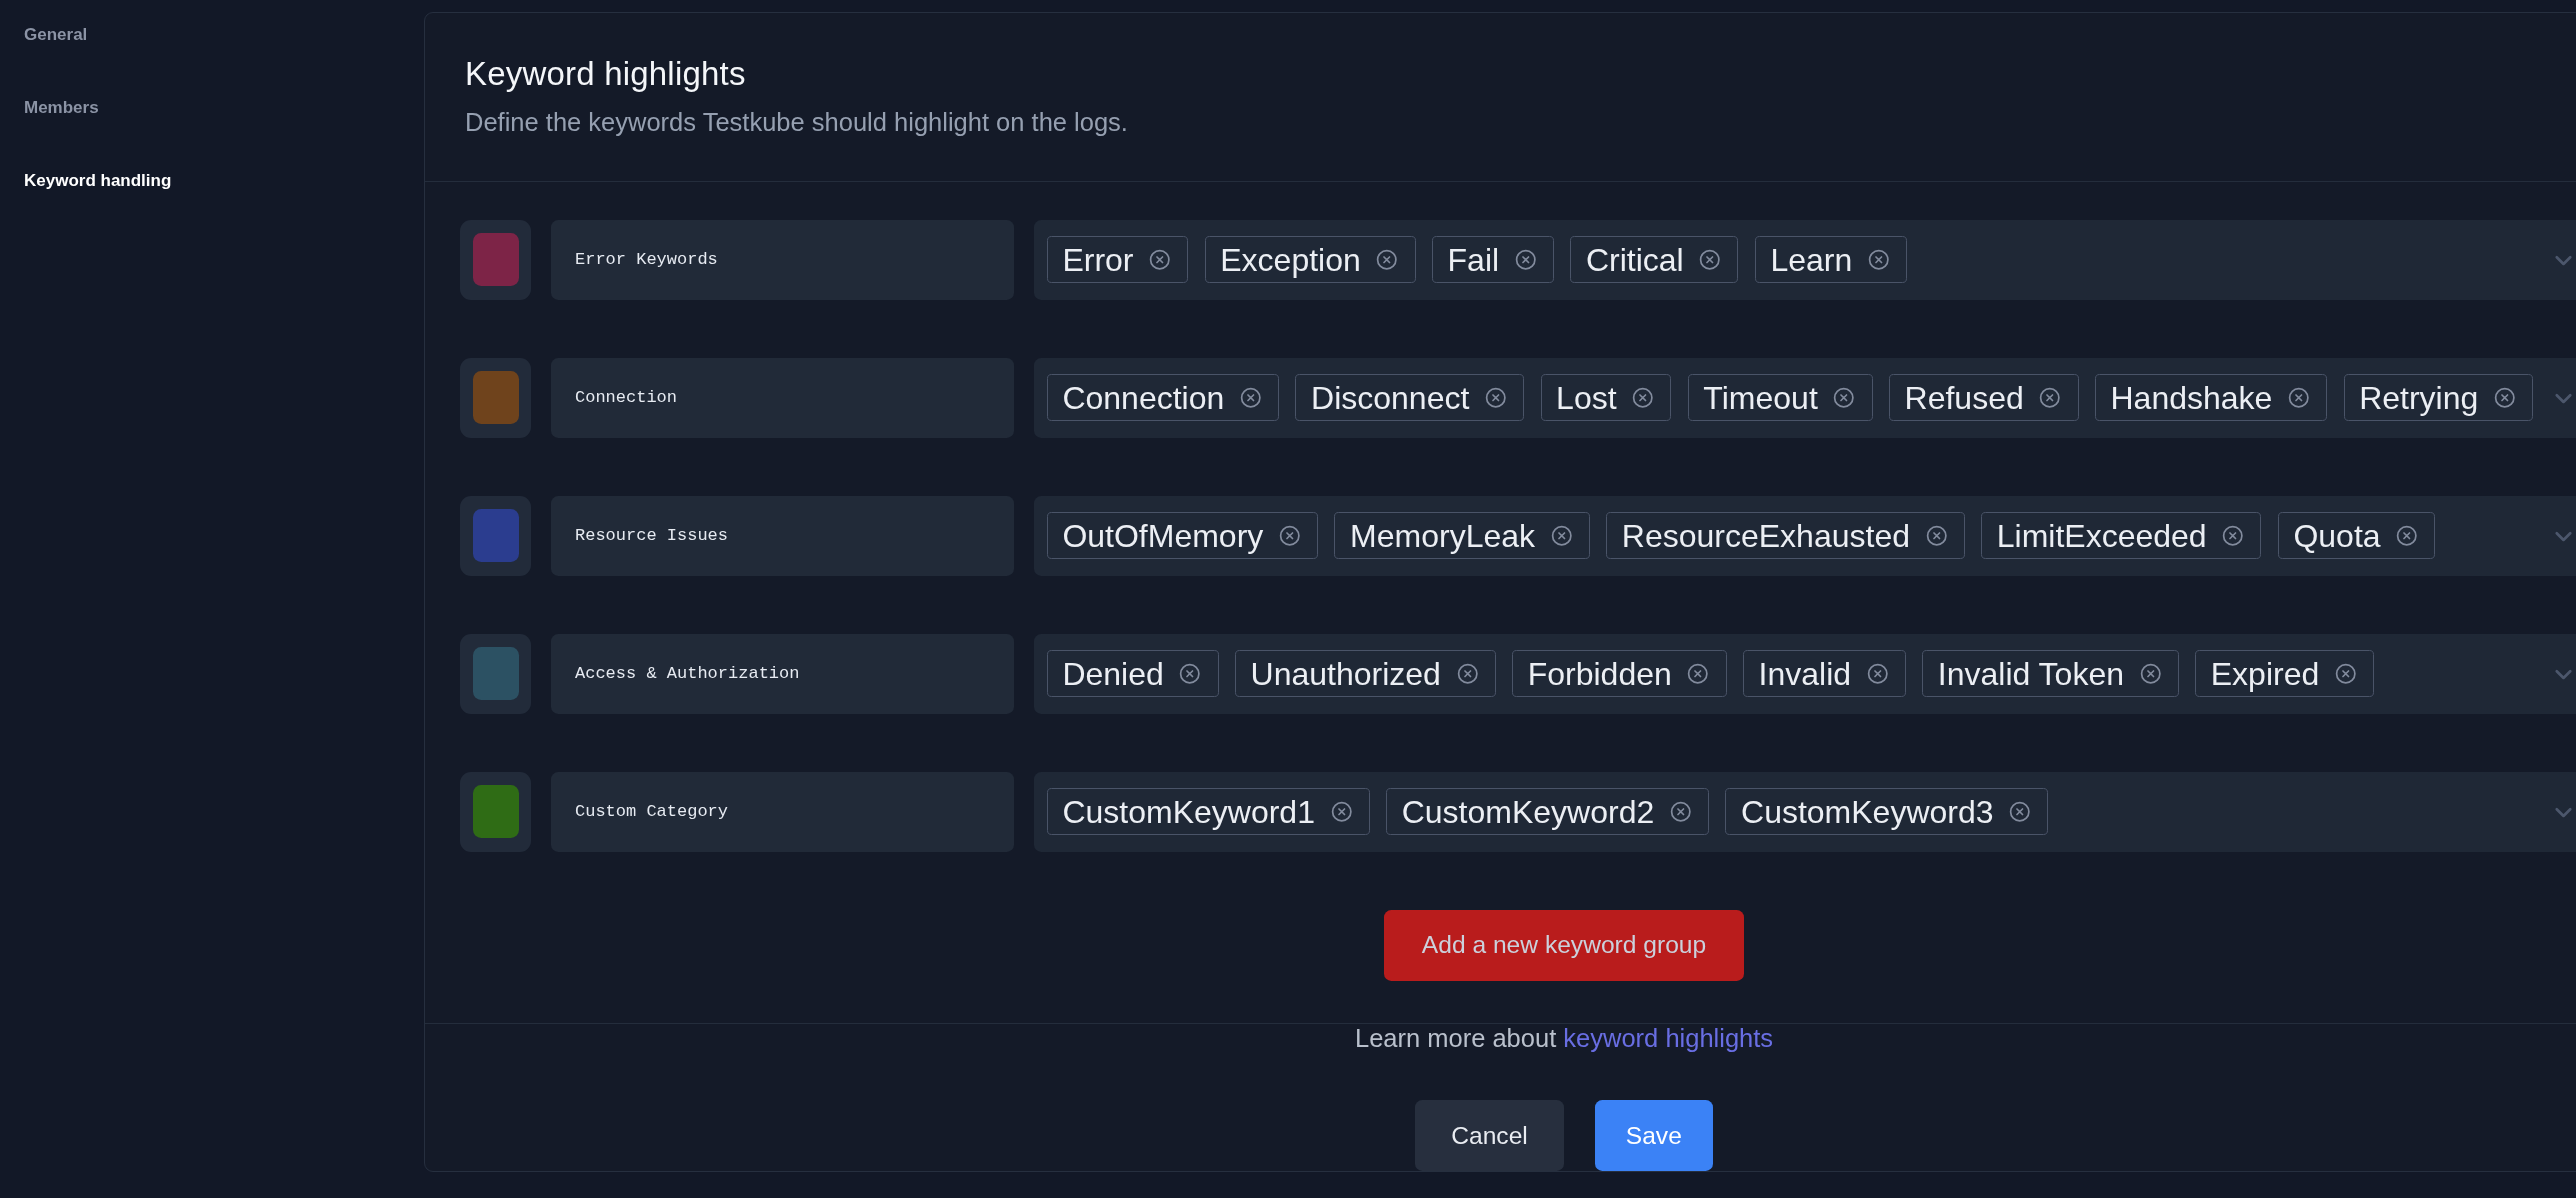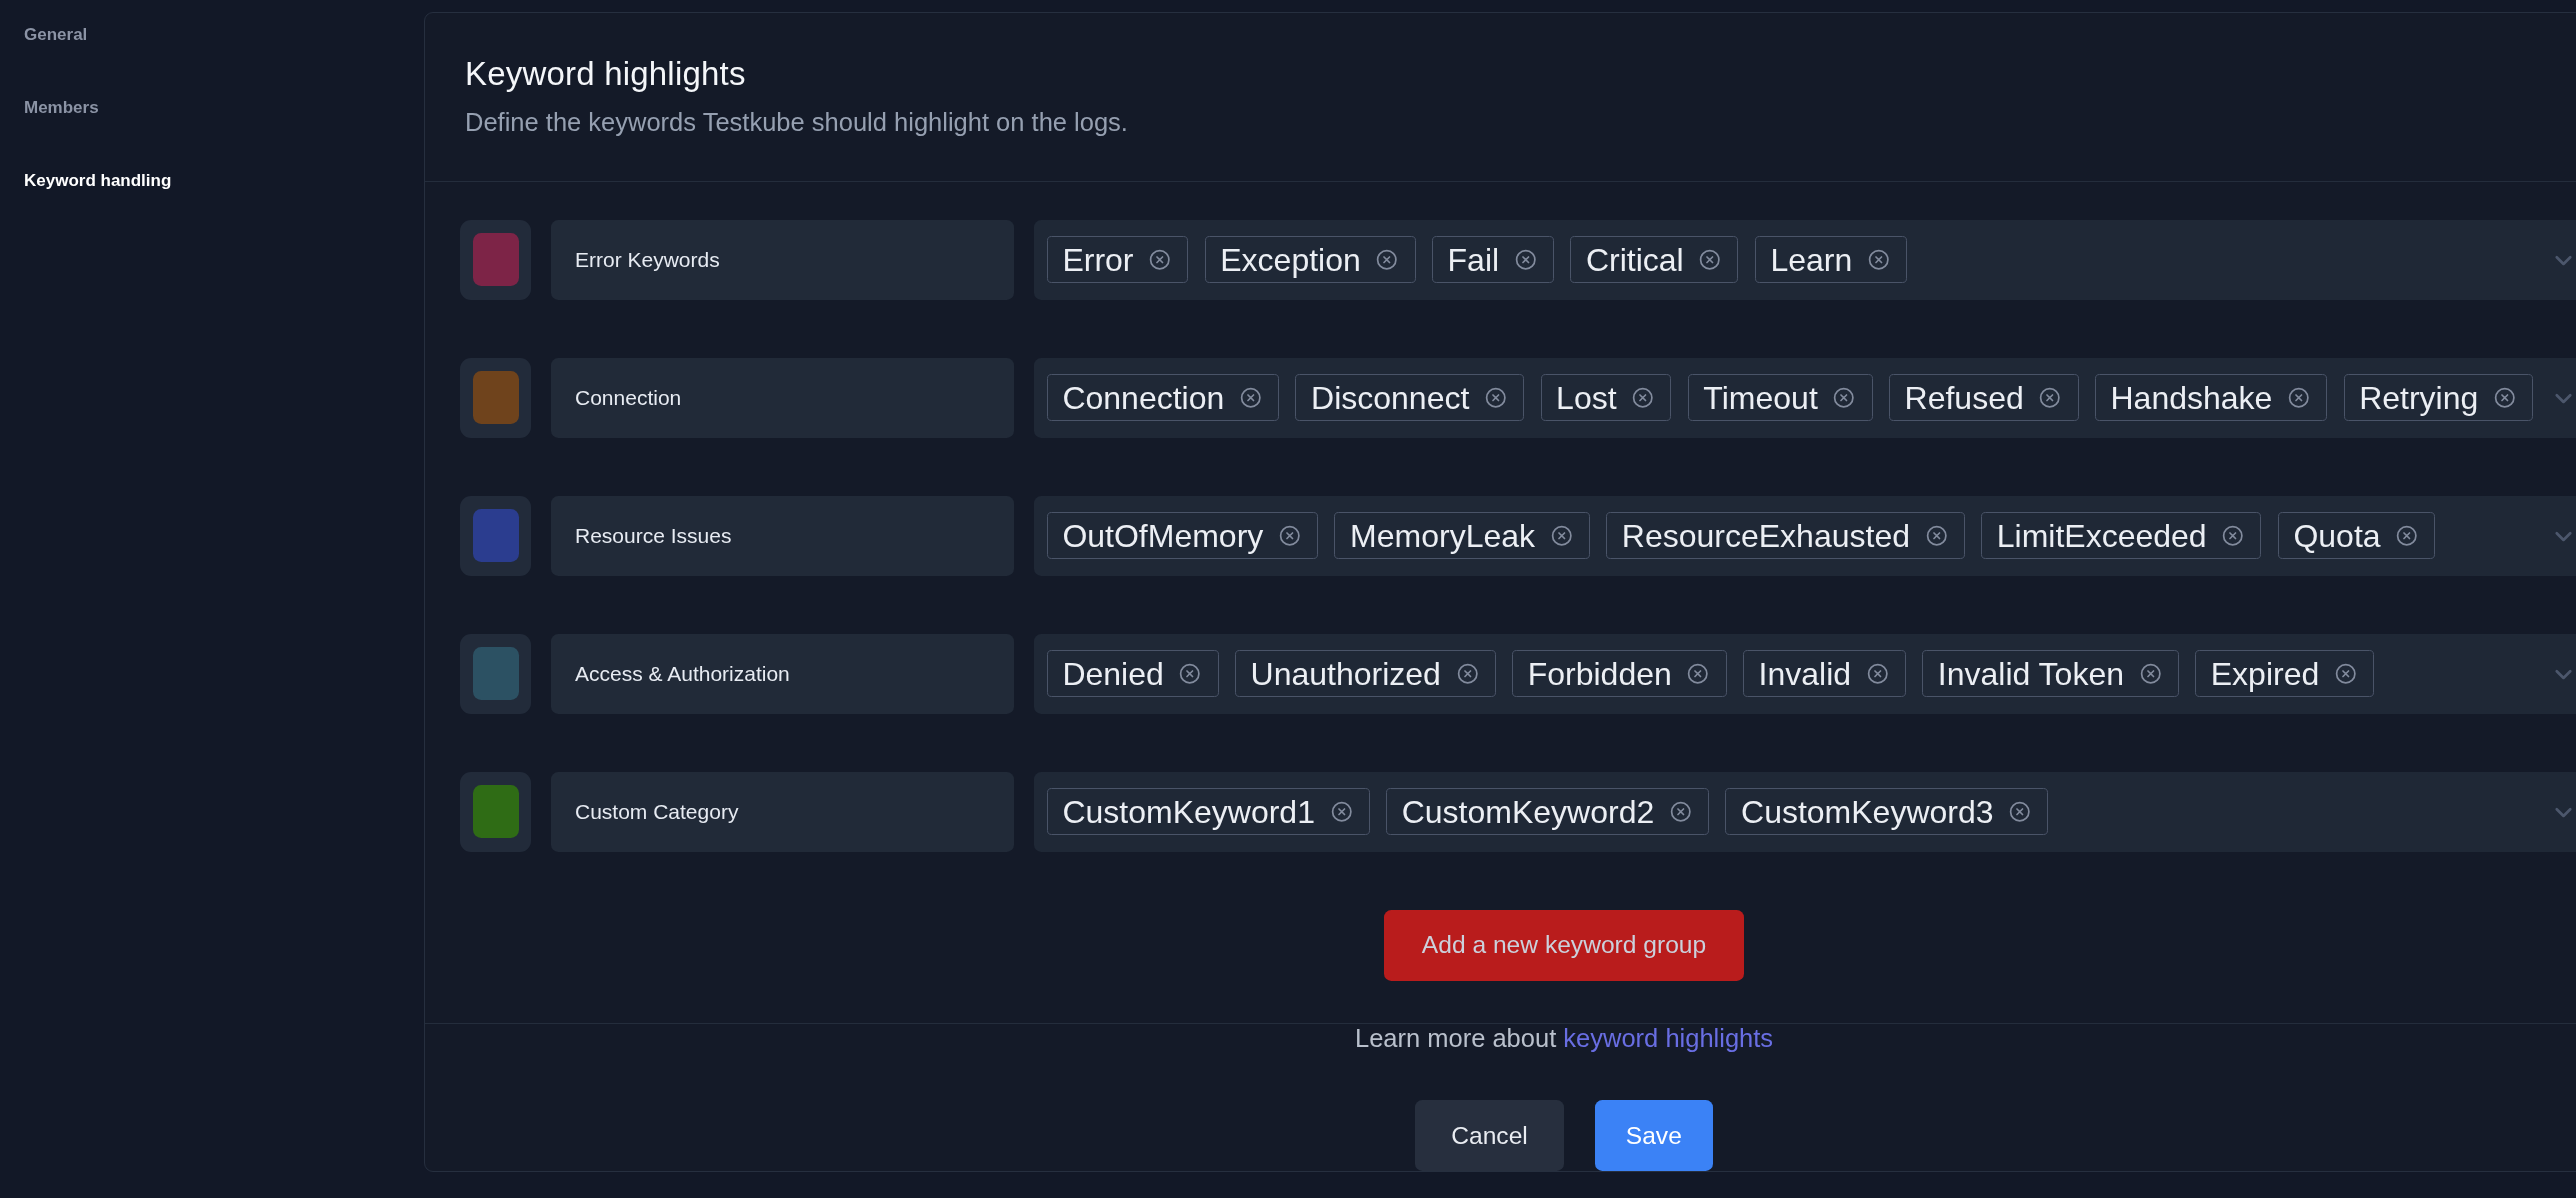--- a/index.html
+++ b/index.html
@@ -56,22 +56,22 @@
   }
   .swatch { width:46px; height:53px; border-radius:8.2px; display:block; }
 
   .name-input {
     margin-left:20px;
     width:463px; height:80px;
     flex:0 0 463px;
     background:#212a38;
     border:none; border-radius:7.3px;
     color:#e7ebf2;
-    font-family:Liberation Sans, sans-serif;
-    font-size:21px;
+    font-family:Liberation Mono, monospace;
+    font-size:17px;
     padding:0 24px;
     outline:none;
   }
 
   .tags-field {
     margin-left:20px;
     flex:1;
     height:80px;
     background:#1f2836;
     border-radius:7.3px;

